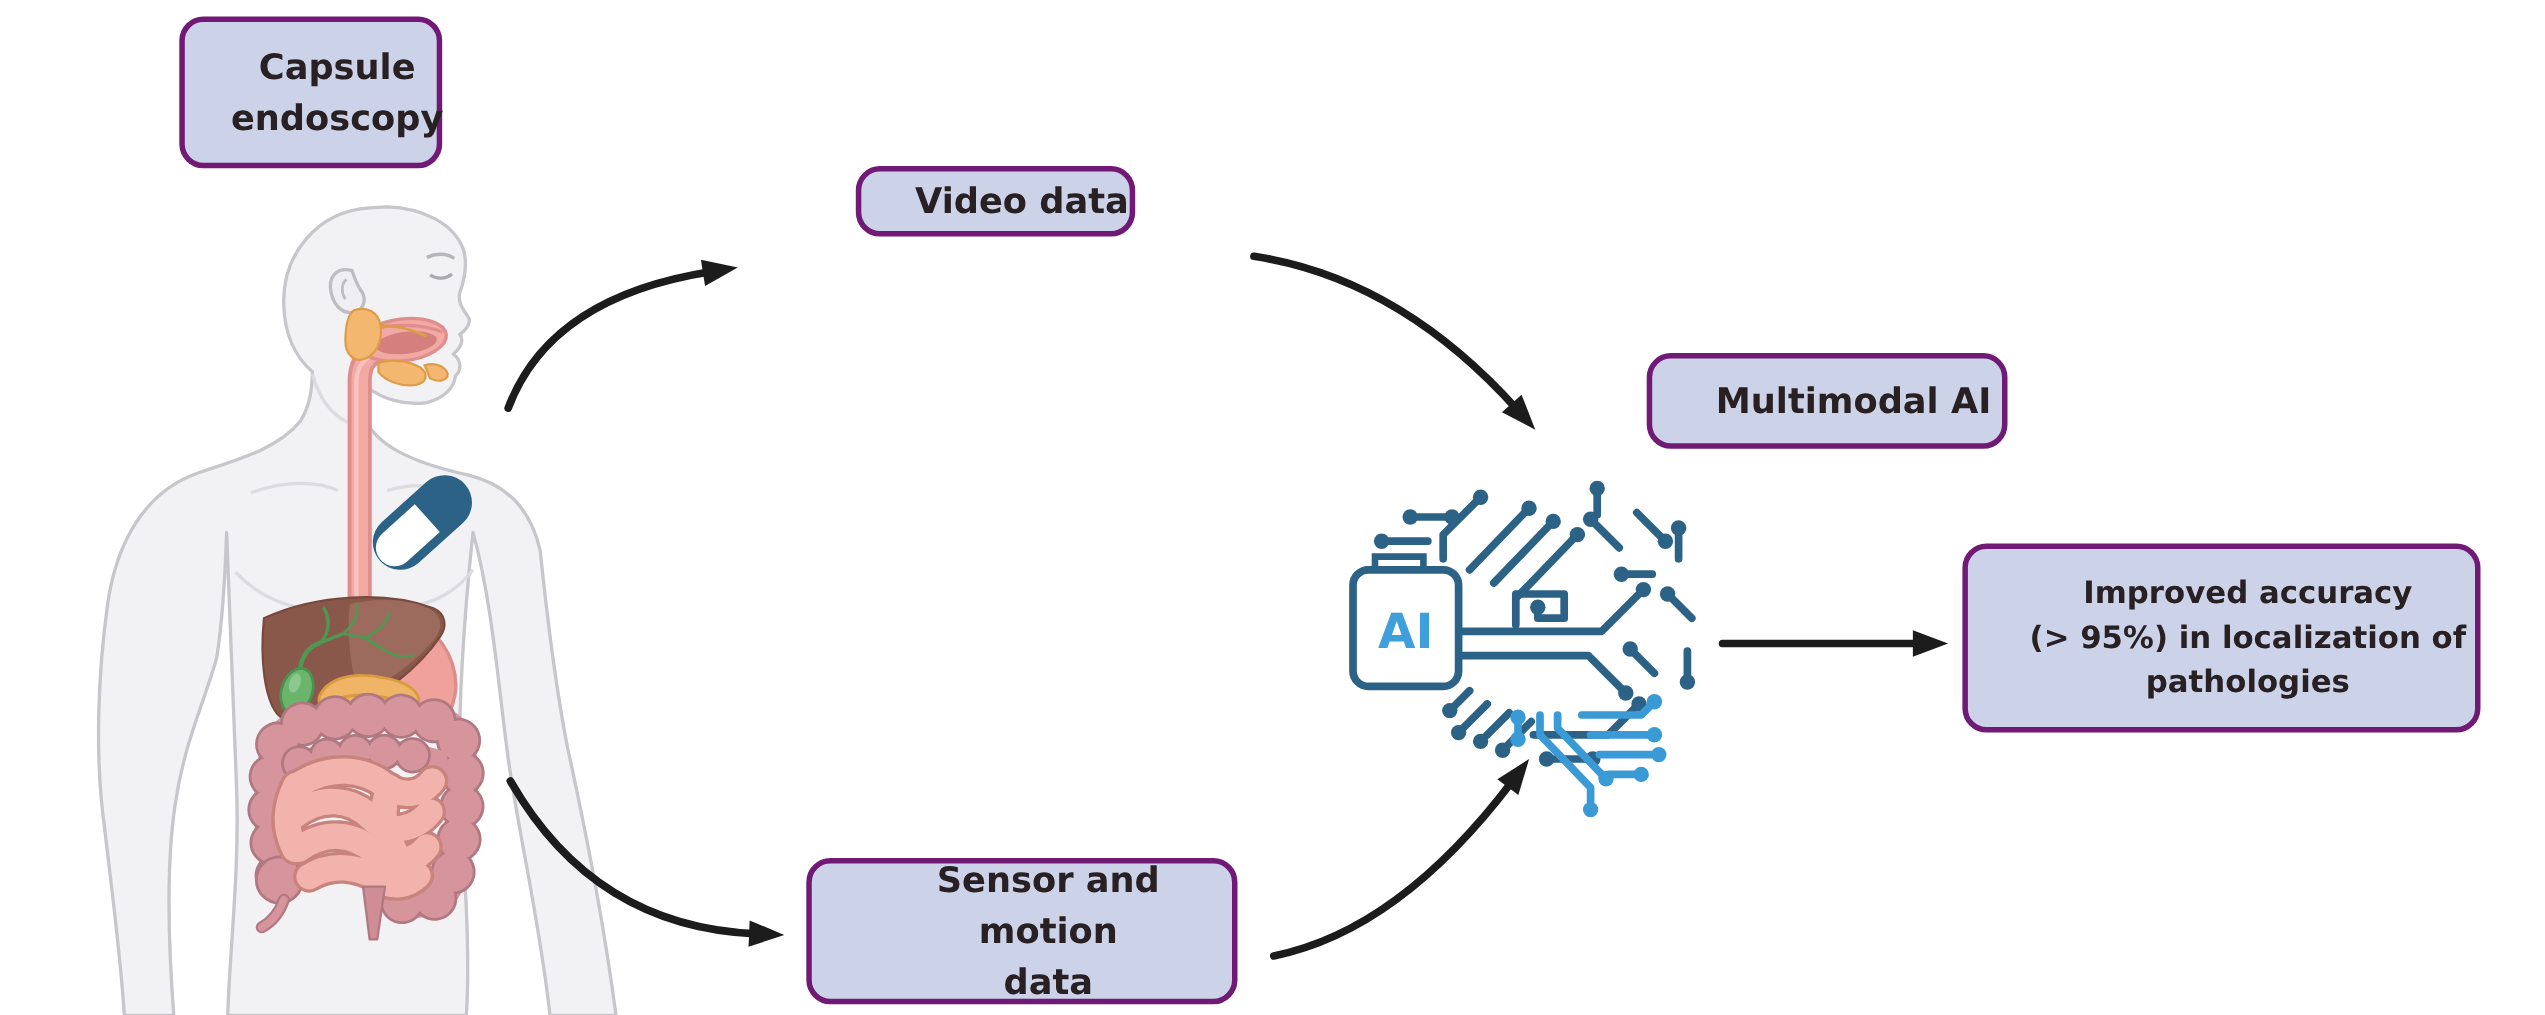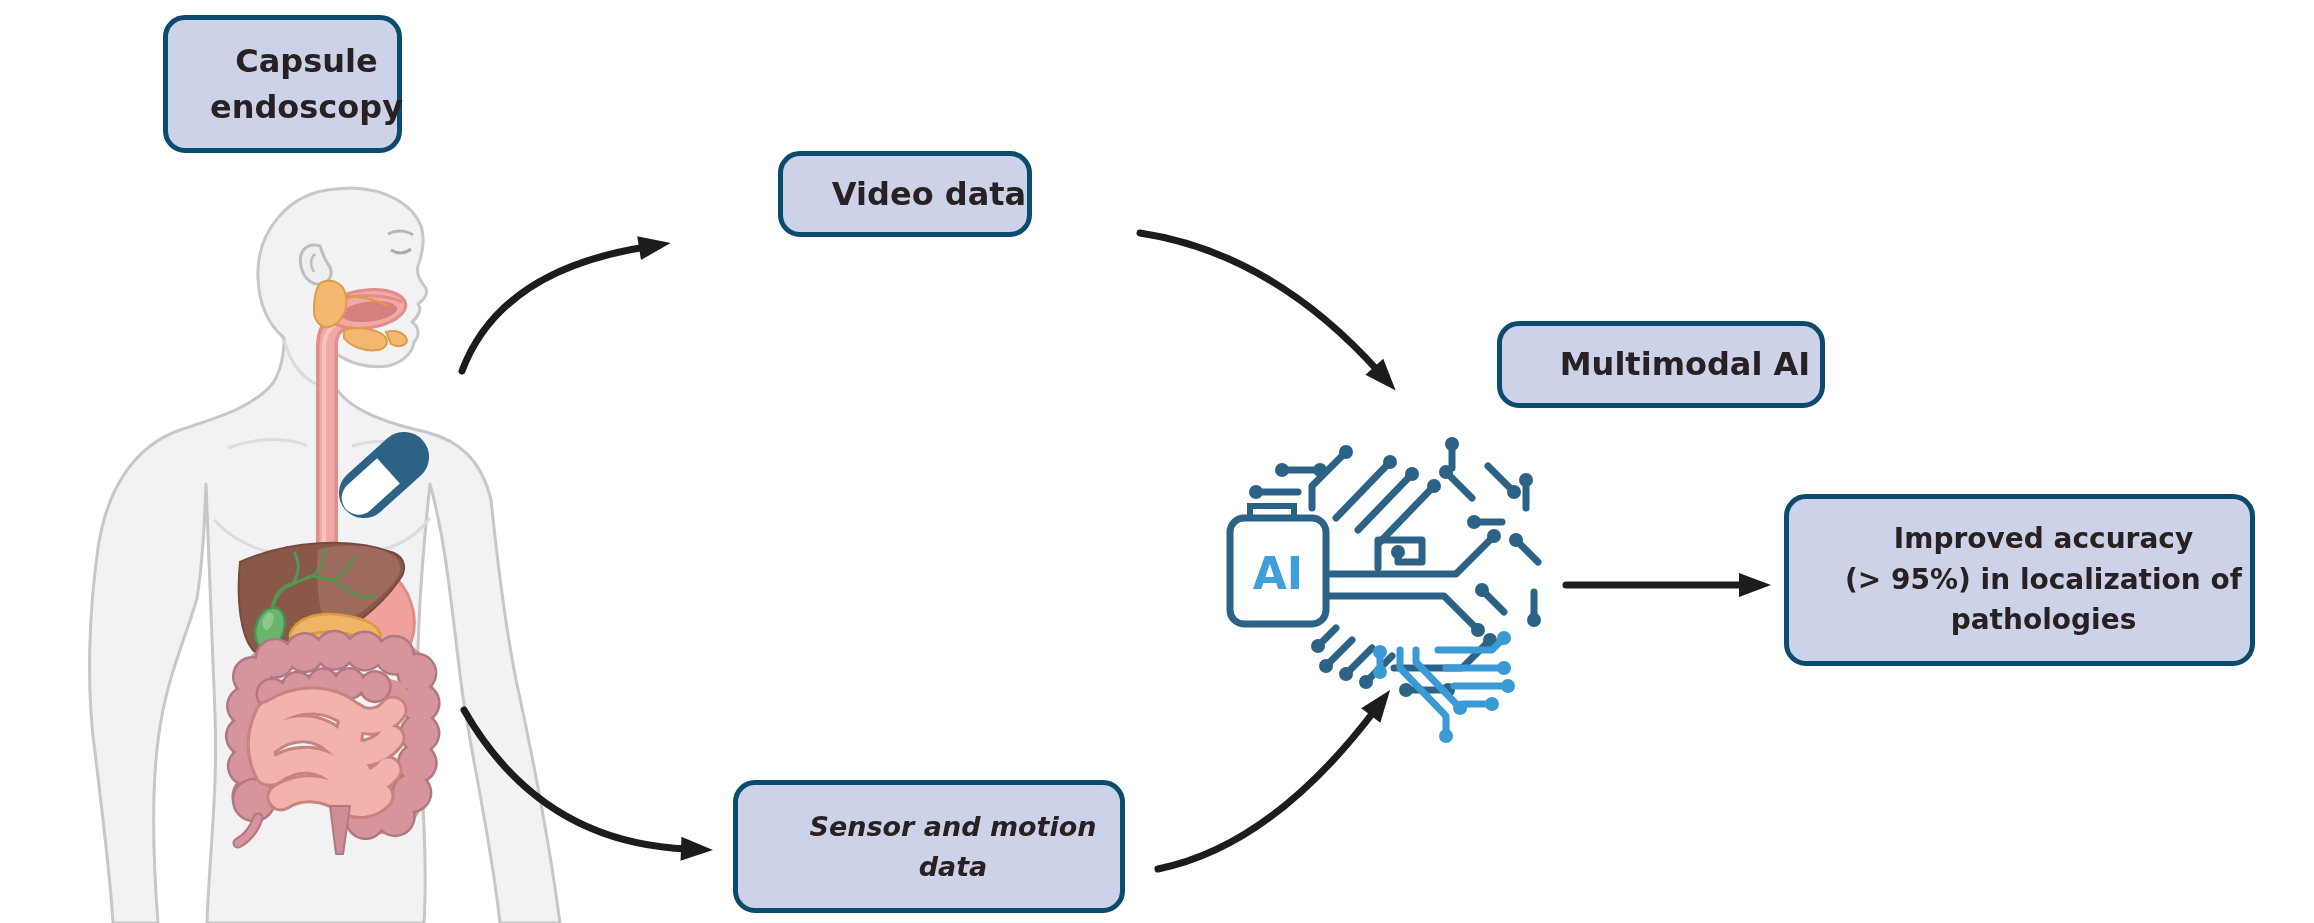--- a/index.html
+++ b/index.html
@@ -3,29 +3,29 @@
 <meta charset="utf-8">
 <style>
   html,body{margin:0;padding:0;background:#ffffff;}
   .canvas{
     position:relative;width:2314px;height:923px;background:#ffffff;overflow:hidden;
     font-family:"DejaVu Sans","Liberation Sans",sans-serif;
   }
   .art{position:absolute;left:0;top:0;}
   .node{
     position:absolute;box-sizing:border-box;
-    background:#ccd3e8;border:5px solid #0c4a6e;border-radius:22px;
+    background:#ccd3e8;border:5px solid #701a75;border-radius:22px;
     display:flex;align-items:center;justify-content:center;
     text-align:center;color:#282023;font-weight:700;
     white-space:pre-line;line-height:1.45;z-index:5;padding-left:48px;
   }
   #node-capsule  {left:163px; top:15px;  width:239px; height:138px; font-size:32px;}
-  #node-video    {left:778px; top:151px; width:254px; height:86px;  font-size:32px;}
+  #node-video    {left:778px; top:151px; width:254px; height:64px;  font-size:32px;}
   #node-multi    {left:1497px;top:321px; width:328px; height:87px;  font-size:32px;}
-  #node-sensor   {left:733px; top:780px; width:392px; height:133px; font-size:27px;font-style:italic;}
+  #node-sensor   {left:733px; top:780px; width:392px; height:133px; font-size:32px;}
   #node-outcome  {left:1784px;top:494px; width:471px; height:172px; font-size:28px;}
 </style>
 </head>
 <body>
 
 <div class="canvas">
 
   <svg class="art" width="2314" height="923" viewBox="0 0 2314 923">
     <defs>
       <marker id="ah" markerUnits="userSpaceOnUse" markerWidth="34" markerHeight="26" refX="8" refY="13" orient="auto">

